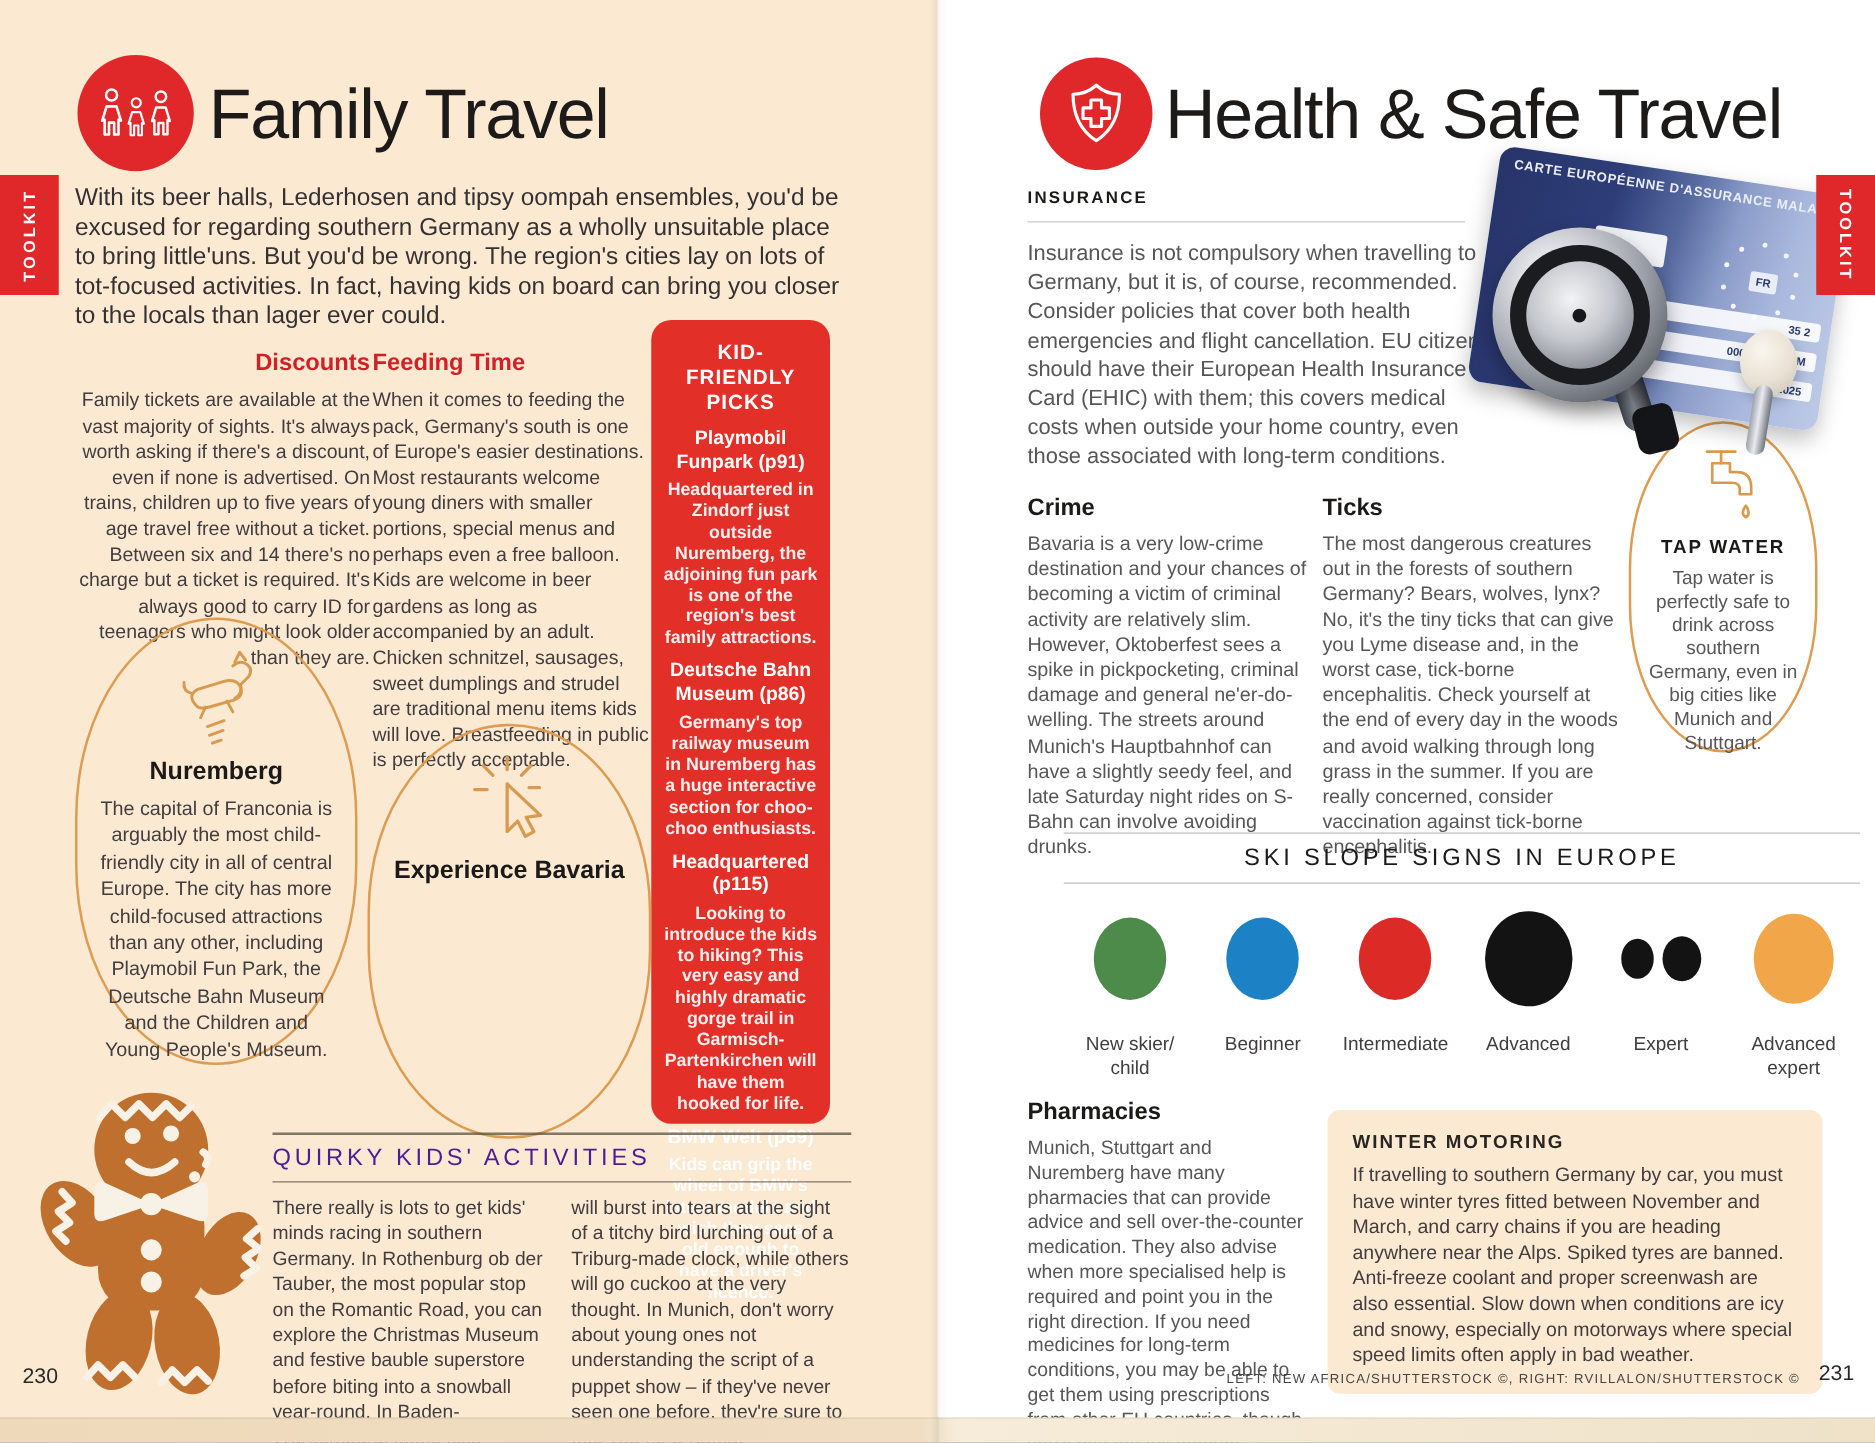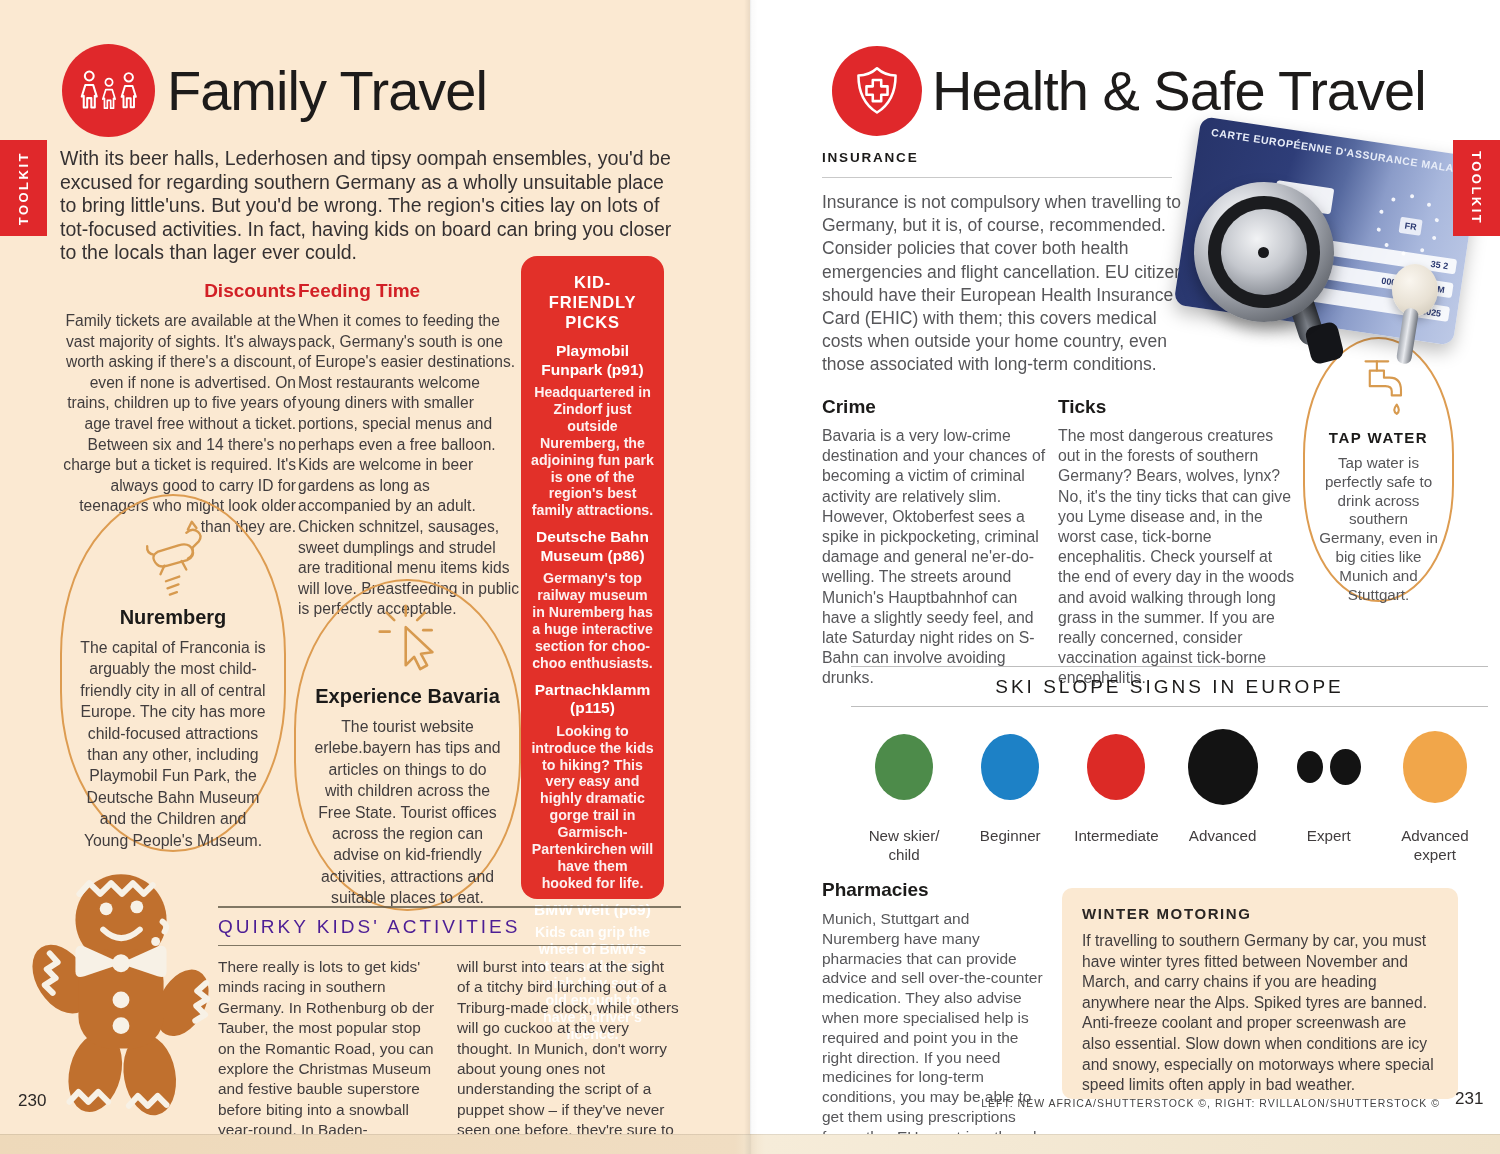--- a/index.html
+++ b/index.html
@@ -108,21 +108,21 @@
   .ski-item { flex:1; display:flex; flex-direction:column; align-items:center; }
   .ski-shape { height:88px; display:flex; align-items:center; justify-content:center; gap:7px; }
   .dot { border-radius:50%; }
   .d-med { width:58px; height:66px; }
   .d-big { width:70px; height:76px; }
   .d-s1 { width:26px; height:32px; }
   .d-s2 { width:31px; height:36px; }
   .d-org { width:64px; height:72px; }
   .ski-label { margin-top:15px; width:92px; text-align:center; font-size:15.2px; line-height:19px; color:#413d3e; }
 
-  .winter-box { position:absolute; left:1062px; top:888px; width:396px; background:#fbe9d2; border-radius:10px; padding:17px 20px 3px; }
+  .winter-box { position:absolute; left:1062px; top:888px; width:396px; background:#fbe9d2; border-radius:10px; padding:17px 20px 19px; }
   .winter-box h3 { font-size:15px; font-weight:bold; letter-spacing:1.6px; color:#292523; margin-bottom:9px; }
   .winter-box p { font-size:15.6px; line-height:20.6px; color:#413d3e; }
 
   svg { display:block; }
 </style>
 </head>
 <body>
 
 <div class="spread">
 
@@ -164,21 +164,21 @@
       <h3 class="h-red">Feeding Time</h3>
       <p class="body-dark">When it comes to feeding the pack, Germany's south is one of Europe's easier destinations. Most restaurants welcome young diners with smaller portions, special menus and perhaps even a free balloon. Kids are welcome in beer gardens as long as accompanied by an adult. Chicken schnitzel, sausages, sweet dumplings and strudel are traditional menu items kids will love. Breastfeeding in public is perfectly acceptable.</p>
     </div>
 
     <aside class="kid-box">
       <div class="kb-head">KID-FRIENDLY PICKS</div>
       <div class="kb-title">Playmobil Funpark (p91)</div>
       <div class="kb-body">Headquartered in Zindorf just outside Nuremberg, the adjoining fun park is one of the region's best family attractions.</div>
       <div class="kb-title">Deutsche Bahn Museum (p86)</div>
       <div class="kb-body">Germany's top railway museum in Nuremberg has a huge interactive section for choo-choo enthusiasts.</div>
-      <div class="kb-title">Partnachklamm (p115)</div>
+      <div class="kb-title">Headquartered (p115)</div>
       <div class="kb-body">Looking to introduce the kids to hiking? This very easy and highly dramatic gorge trail in Garmisch-Partenkirchen will have them hooked for life.</div>
       <div class="kb-title">BMW Welt (p69)</div>
       <div class="kb-body">Kids can grip the wheel of BMW's latest models and wish they sees old enough to have a driver's licence.</div>
     </aside>
 
     <div class="oval oval-nur">
       <div class="ov-icon">
         <svg width="86" height="86" viewBox="0 0 110 110" fill="none" stroke="#d79a4f" stroke-width="3" stroke-linecap="round" stroke-linejoin="round">
           <path d="M74 20 l5 -10 l6 8"></path>
           <path d="M72 24 q8 -7 15 -1 q6 5 1 12 l-8 8"></path>
@@ -201,21 +201,20 @@
         <svg width="84" height="84" viewBox="0 0 110 110" fill="none" stroke="#d79a4f" stroke-width="3.4" stroke-linecap="round" stroke-linejoin="round">
           <path d="M52 42 V92 L63 81 L71 97 L80 92 L72 77 L87 75 Z"></path>
           <path d="M52 27 V14"></path>
           <path d="M37 33 L27 23"></path>
           <path d="M67 33 L77 23"></path>
           <path d="M31 48 H18"></path>
           <path d="M86 46 H75"></path>
         </svg>
       </div>
       <div class="ov-head">Experience Bavaria</div>
-      <p class="ov-body">The tourist website erlebe.bayern has tips and articles on things to do with children across the Free State. Tourist offices across the region can advise on kid-friendly activities, attractions and suitable places to eat.</p>
     </div>
 
     <div class="quirky">
       <div class="rule-dark"></div>
       <h2>QUIRKY KIDS' ACTIVITIES</h2>
       <div class="rule-dark"></div>
       <div class="quirky-cols">
         <p>There really is lots to get kids' minds racing in southern Germany. In Rothenburg ob der Tauber, the most popular stop on the Romantic Road, you can explore the Christmas Museum and festive bauble superstore before biting into a snowball year-round. In Baden-Württemburg, some kids</p>
         <p>will burst into tears at the sight of a titchy bird lurching out of a Triburg-made clock, while others will go cuckoo at the very thought. In Munich, don't worry about young ones not understanding the script of a puppet show – if they've never seen one before, they're sure to beg you for a repeat performance.</p>
       </div>

